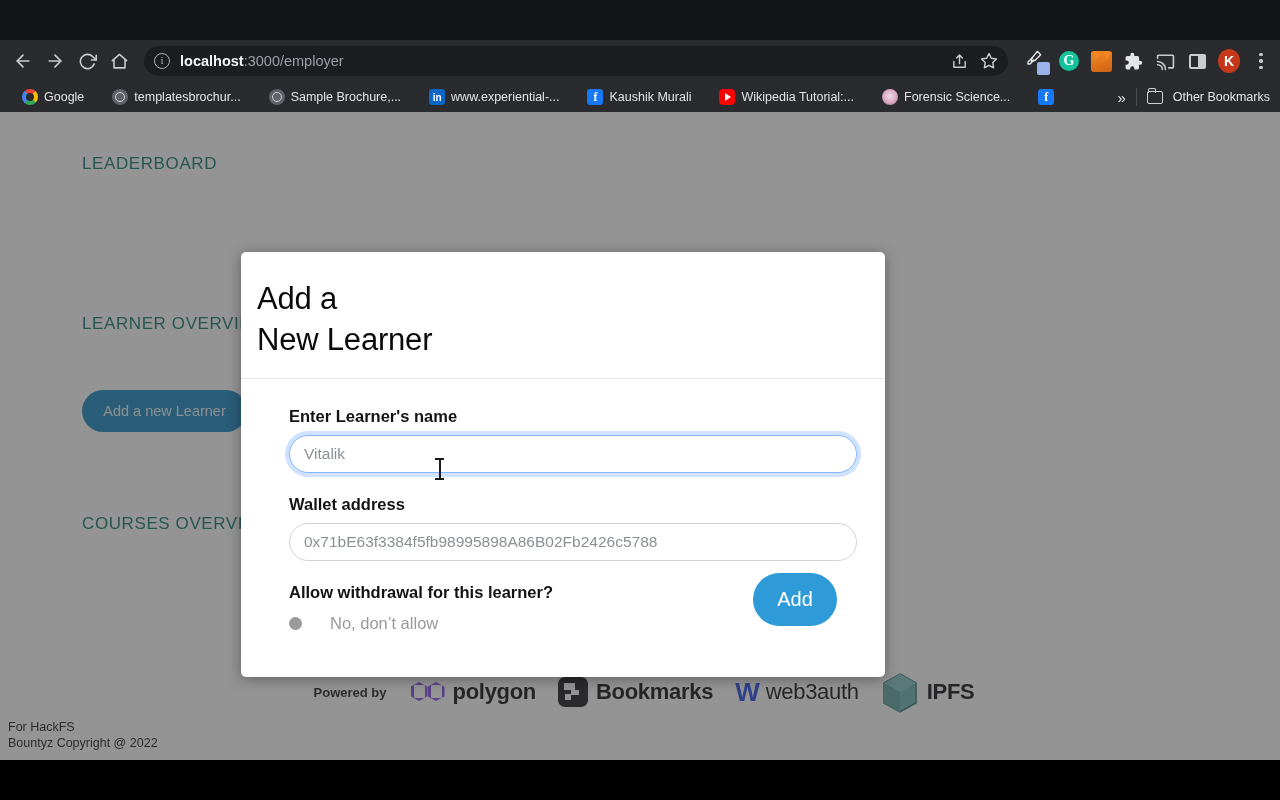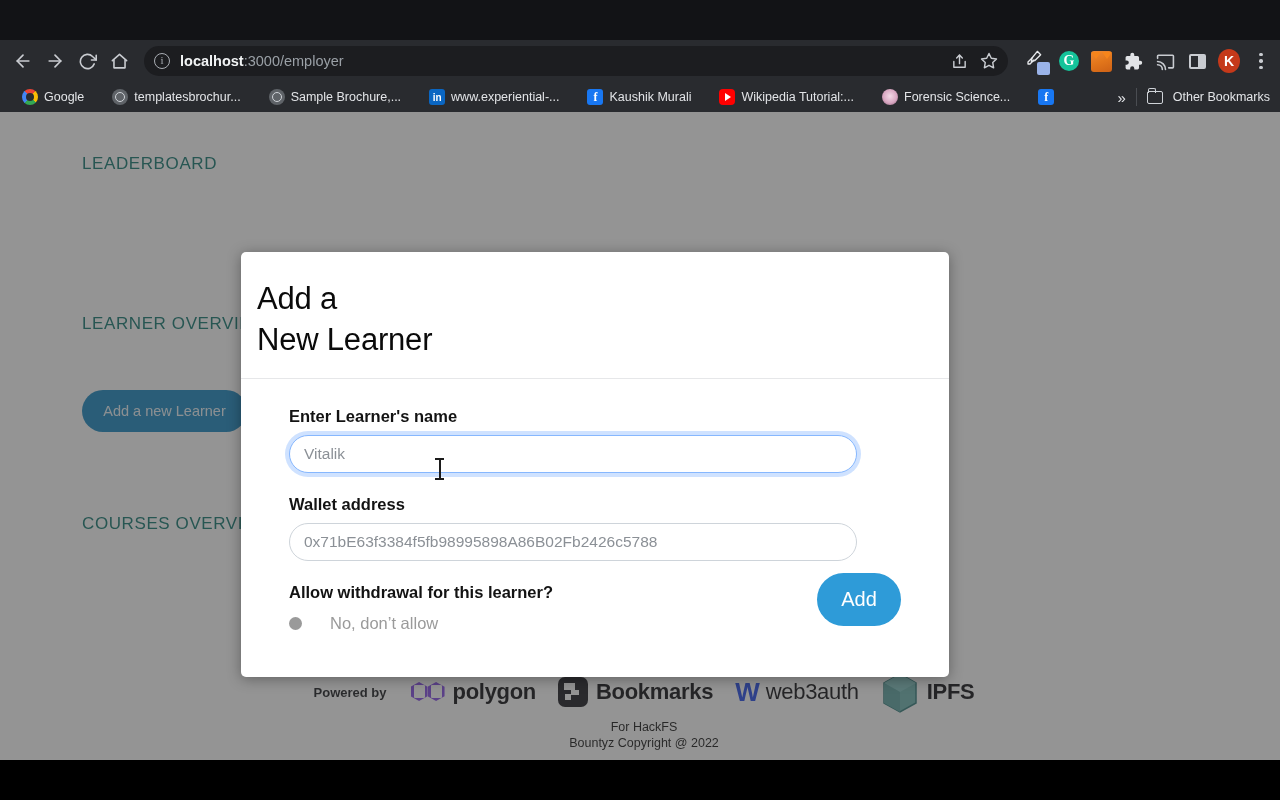--- a/index.html
+++ b/index.html
@@ -132,21 +132,21 @@
   .sec-title {
     position:absolute; left:82px; font-size: 17px; letter-spacing: .6px;
     color: #0f766e; font-weight: 400;
   }
   .page-btn {
     position:absolute; left:82px; background:#1586c0; color:#eaf4fa;
     border:none; border-radius: 22px; font-size: 14.5px; padding: 13px 0;
     text-align:center; font-family:"Liberation Sans",sans-serif;
   }
 
-  .footer { position:absolute; left:0; right:0; top:560px; text-align:center;margin-left:8px; }
+  .footer { position:absolute; left:0; right:0; top:560px; text-align:left;margin-left:8px; }
   .brands { display:flex; align-items:center; justify-content:center; gap: 22px; }
   .pb-label { font-size: 13px; color:#16181c; font-weight:600; margin-right:2px; }
   .brand { display:flex; align-items:center; gap:8px; }
   .brand-name { font-size: 22px; font-weight: 700; color:#0b0b0f; letter-spacing:-.3px; }
   .poly-mark { width:34px; height:30px; position:relative; }
   .poly-mark div {
     position:absolute; width:17px; height:19px; border:3px solid #8247e5;
     border-radius:4px; transform: rotate(0deg);
     clip-path: polygon(50% 0,100% 25%,100% 75%,50% 100%,0 75%,0 25%);
   }
@@ -162,21 +162,21 @@
   .ipfs-mark { width:38px; height:40px; position:relative; }
   .ipfs-mark svg { display:block; }
   .foot-line { font-size: 12.5px; color:#111; margin-top: 8px; }
   .foot-line:last-child { margin-top: 2px; }
 
   
   .scrim { position:absolute; inset:0; background: rgba(60,60,60,.55); }
 
   
   .modal {
-    position: absolute; left: 241px; top: 140px; width: 708px; height: 425px;
+    position: absolute; left: 241px; top: 140px; width: 644px; height: 425px;
     background: #fff; border-radius: 5px; box-shadow: 0 2px 14px rgba(0,0,0,.35);
     display: flex; flex-direction: column; overflow: hidden;
   }
   .modal-head { padding: 26px 0 18px 16px; border-bottom: 1px solid #e6e7e9; }
   .modal-title {
     font-size: 31px; line-height: 41px; font-weight: 400; color:#0a0a0a;
     letter-spacing: -.2px;
   }
   .modal-body { padding: 28px 0 0 48px; flex:1 1 auto; position:relative; }
   .field-label { font-size: 16.5px; color:#131313; font-weight: 600; margin-bottom: 9px; }

